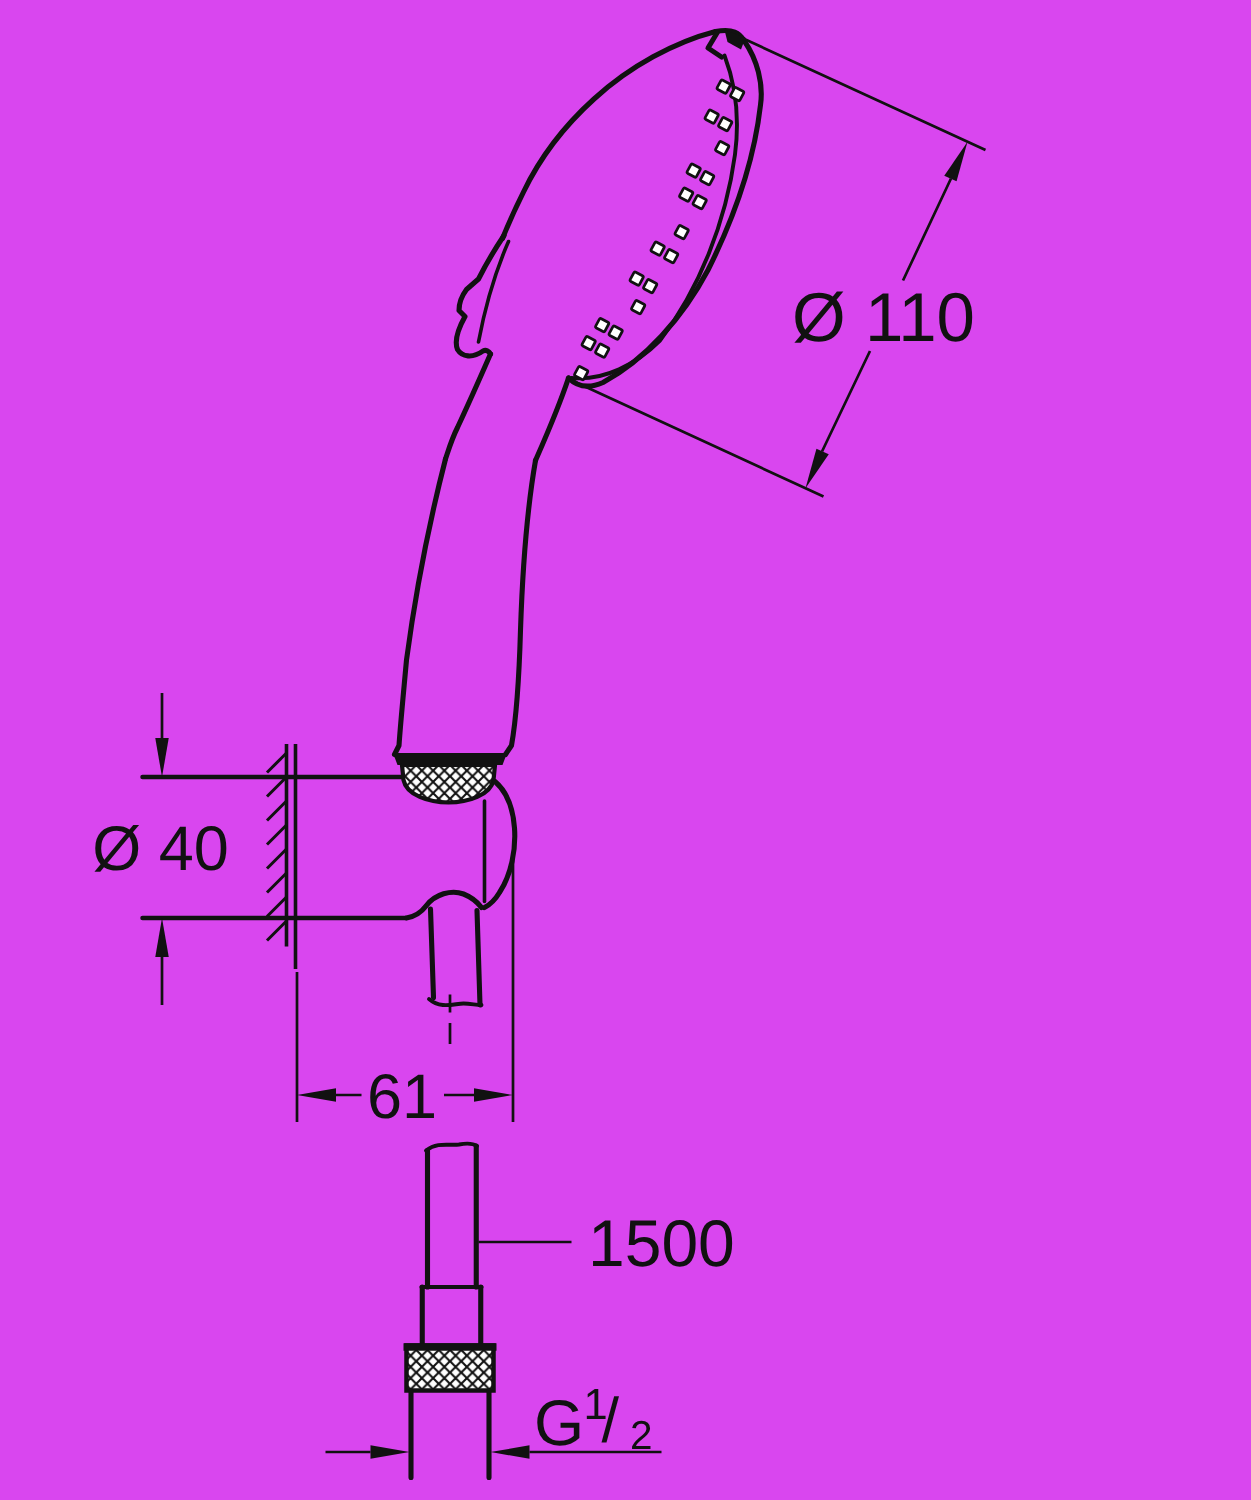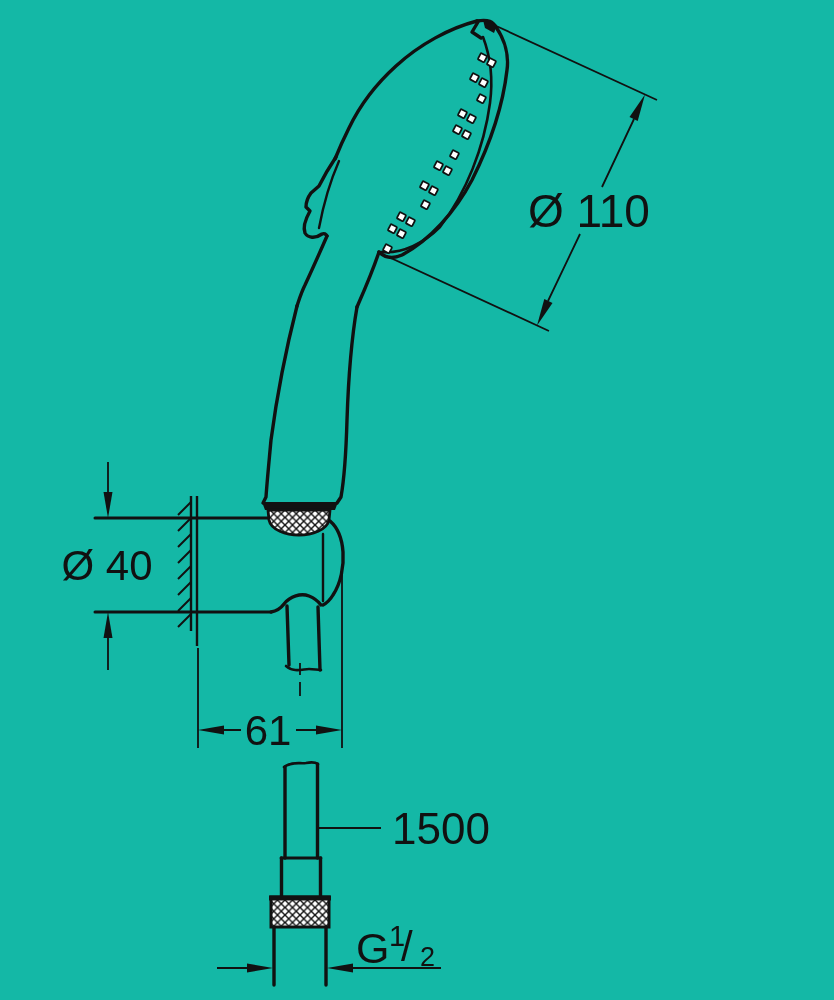--- a/index.html
+++ b/index.html
@@ -4,21 +4,21 @@
 <style>
   html, body {
     margin: 0;
     padding: 0;
     background: #ffffff;
   }
   .canvas {
     position: relative;
     width: 834px;
     height: 1000px;
-    background: #14b8a6;
+    background: #d946ef;
     overflow: hidden;
     font-family: "Liberation Sans", "DejaVu Sans", sans-serif;
   }
   svg { display: block; }
   .outline {
     fill: none;
     stroke: #111111;
     stroke-width: 3.4;
     stroke-linecap: round;
     stroke-linejoin: round;

